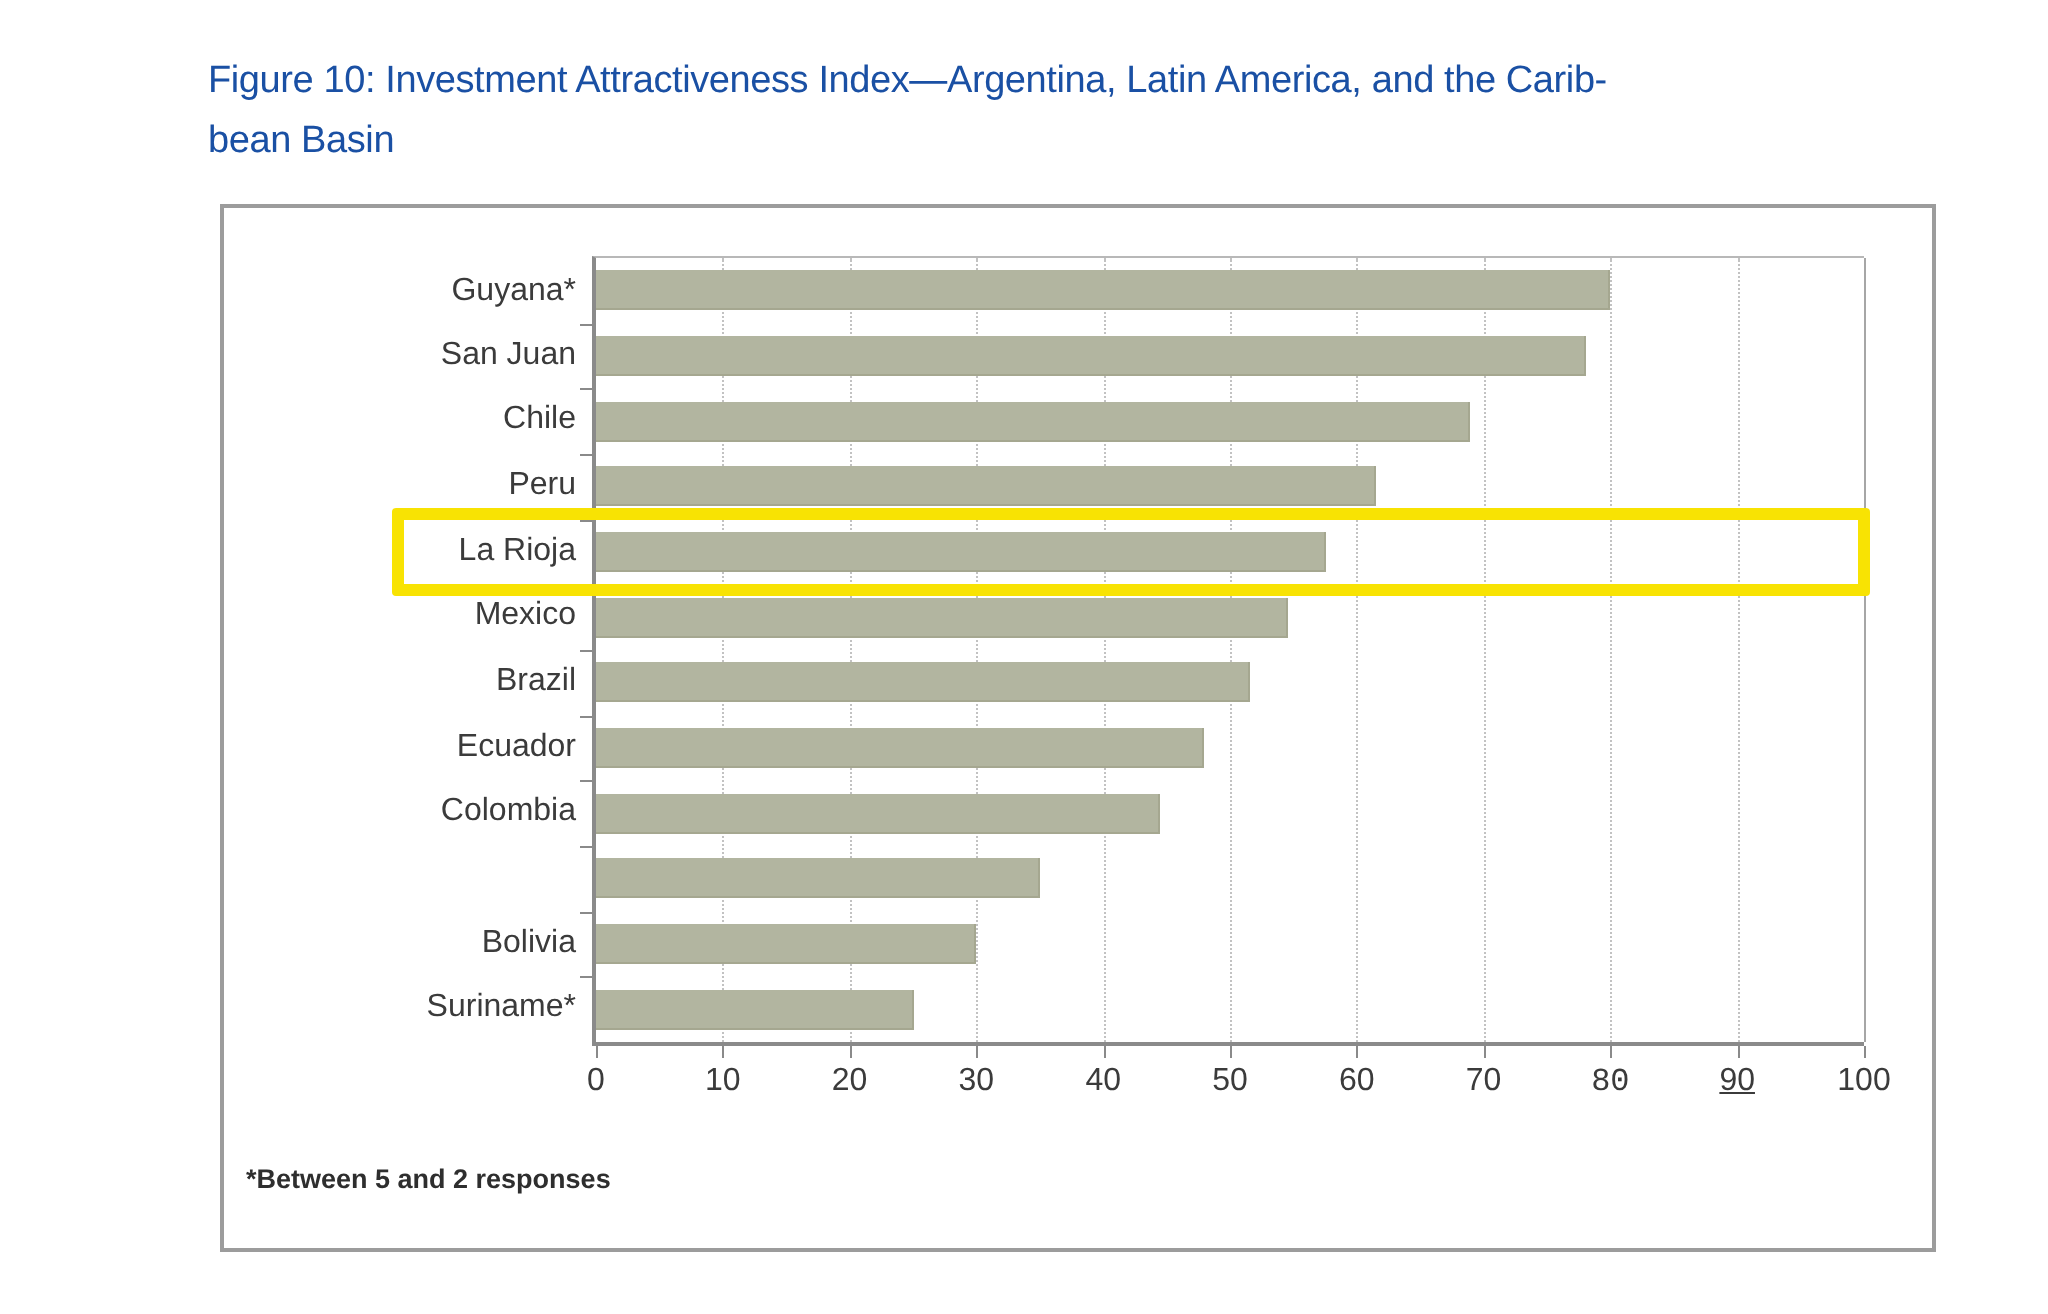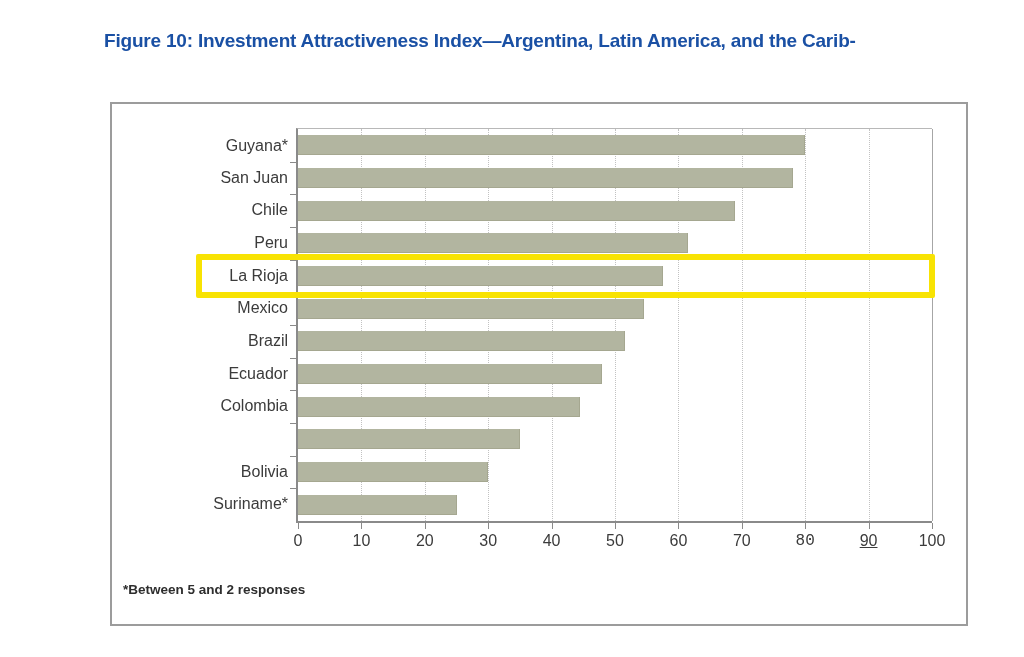--- a/index.html
+++ b/index.html
@@ -20,21 +20,21 @@
     height: 657px;
     background: #ffffff;
     overflow: hidden;
     font-family: "Liberation Sans", sans-serif;
   }
   .title {
     position: absolute;
     left: 104px;
     top: 26px;
     color: var(--title-blue);
-    font-weight: bold;
+    font-weight: normal;
     font-size: 19px;
     line-height: 30px;
     letter-spacing: -0.2px;
   }
   .tline { display: block; white-space: nowrap; }
   .chart-box {
     position: absolute;
     left: 110px;
     top: 102px;
     width: 858px;
@@ -124,20 +124,21 @@
     font-size: 13.5px;
     color: var(--footnote-text);
   }
 </style>
 </head>
 <body>
 
 <div class="page">
   <div class="title">
     <span class="tline">Figure 10: Investment Attractiveness Index—Argentina, Latin America, and the Carib-</span>
+    <span class="tline">bean Basin</span>
   </div>
   <div class="chart-box">
     <div class="plot" id="plot">
         <div class="xtick" style="left: 0px;"></div>
         <div class="xlabel" style="left: 0px;">0</div>
         <div class="gridline" style="left: 63.4px;"></div>
         <div class="xtick" style="left: 63.4px;"></div>
         <div class="xlabel" style="left: 63.4px;">10</div>
         <div class="gridline" style="left: 126.8px;"></div>
         <div class="xtick" style="left: 126.8px;"></div>

